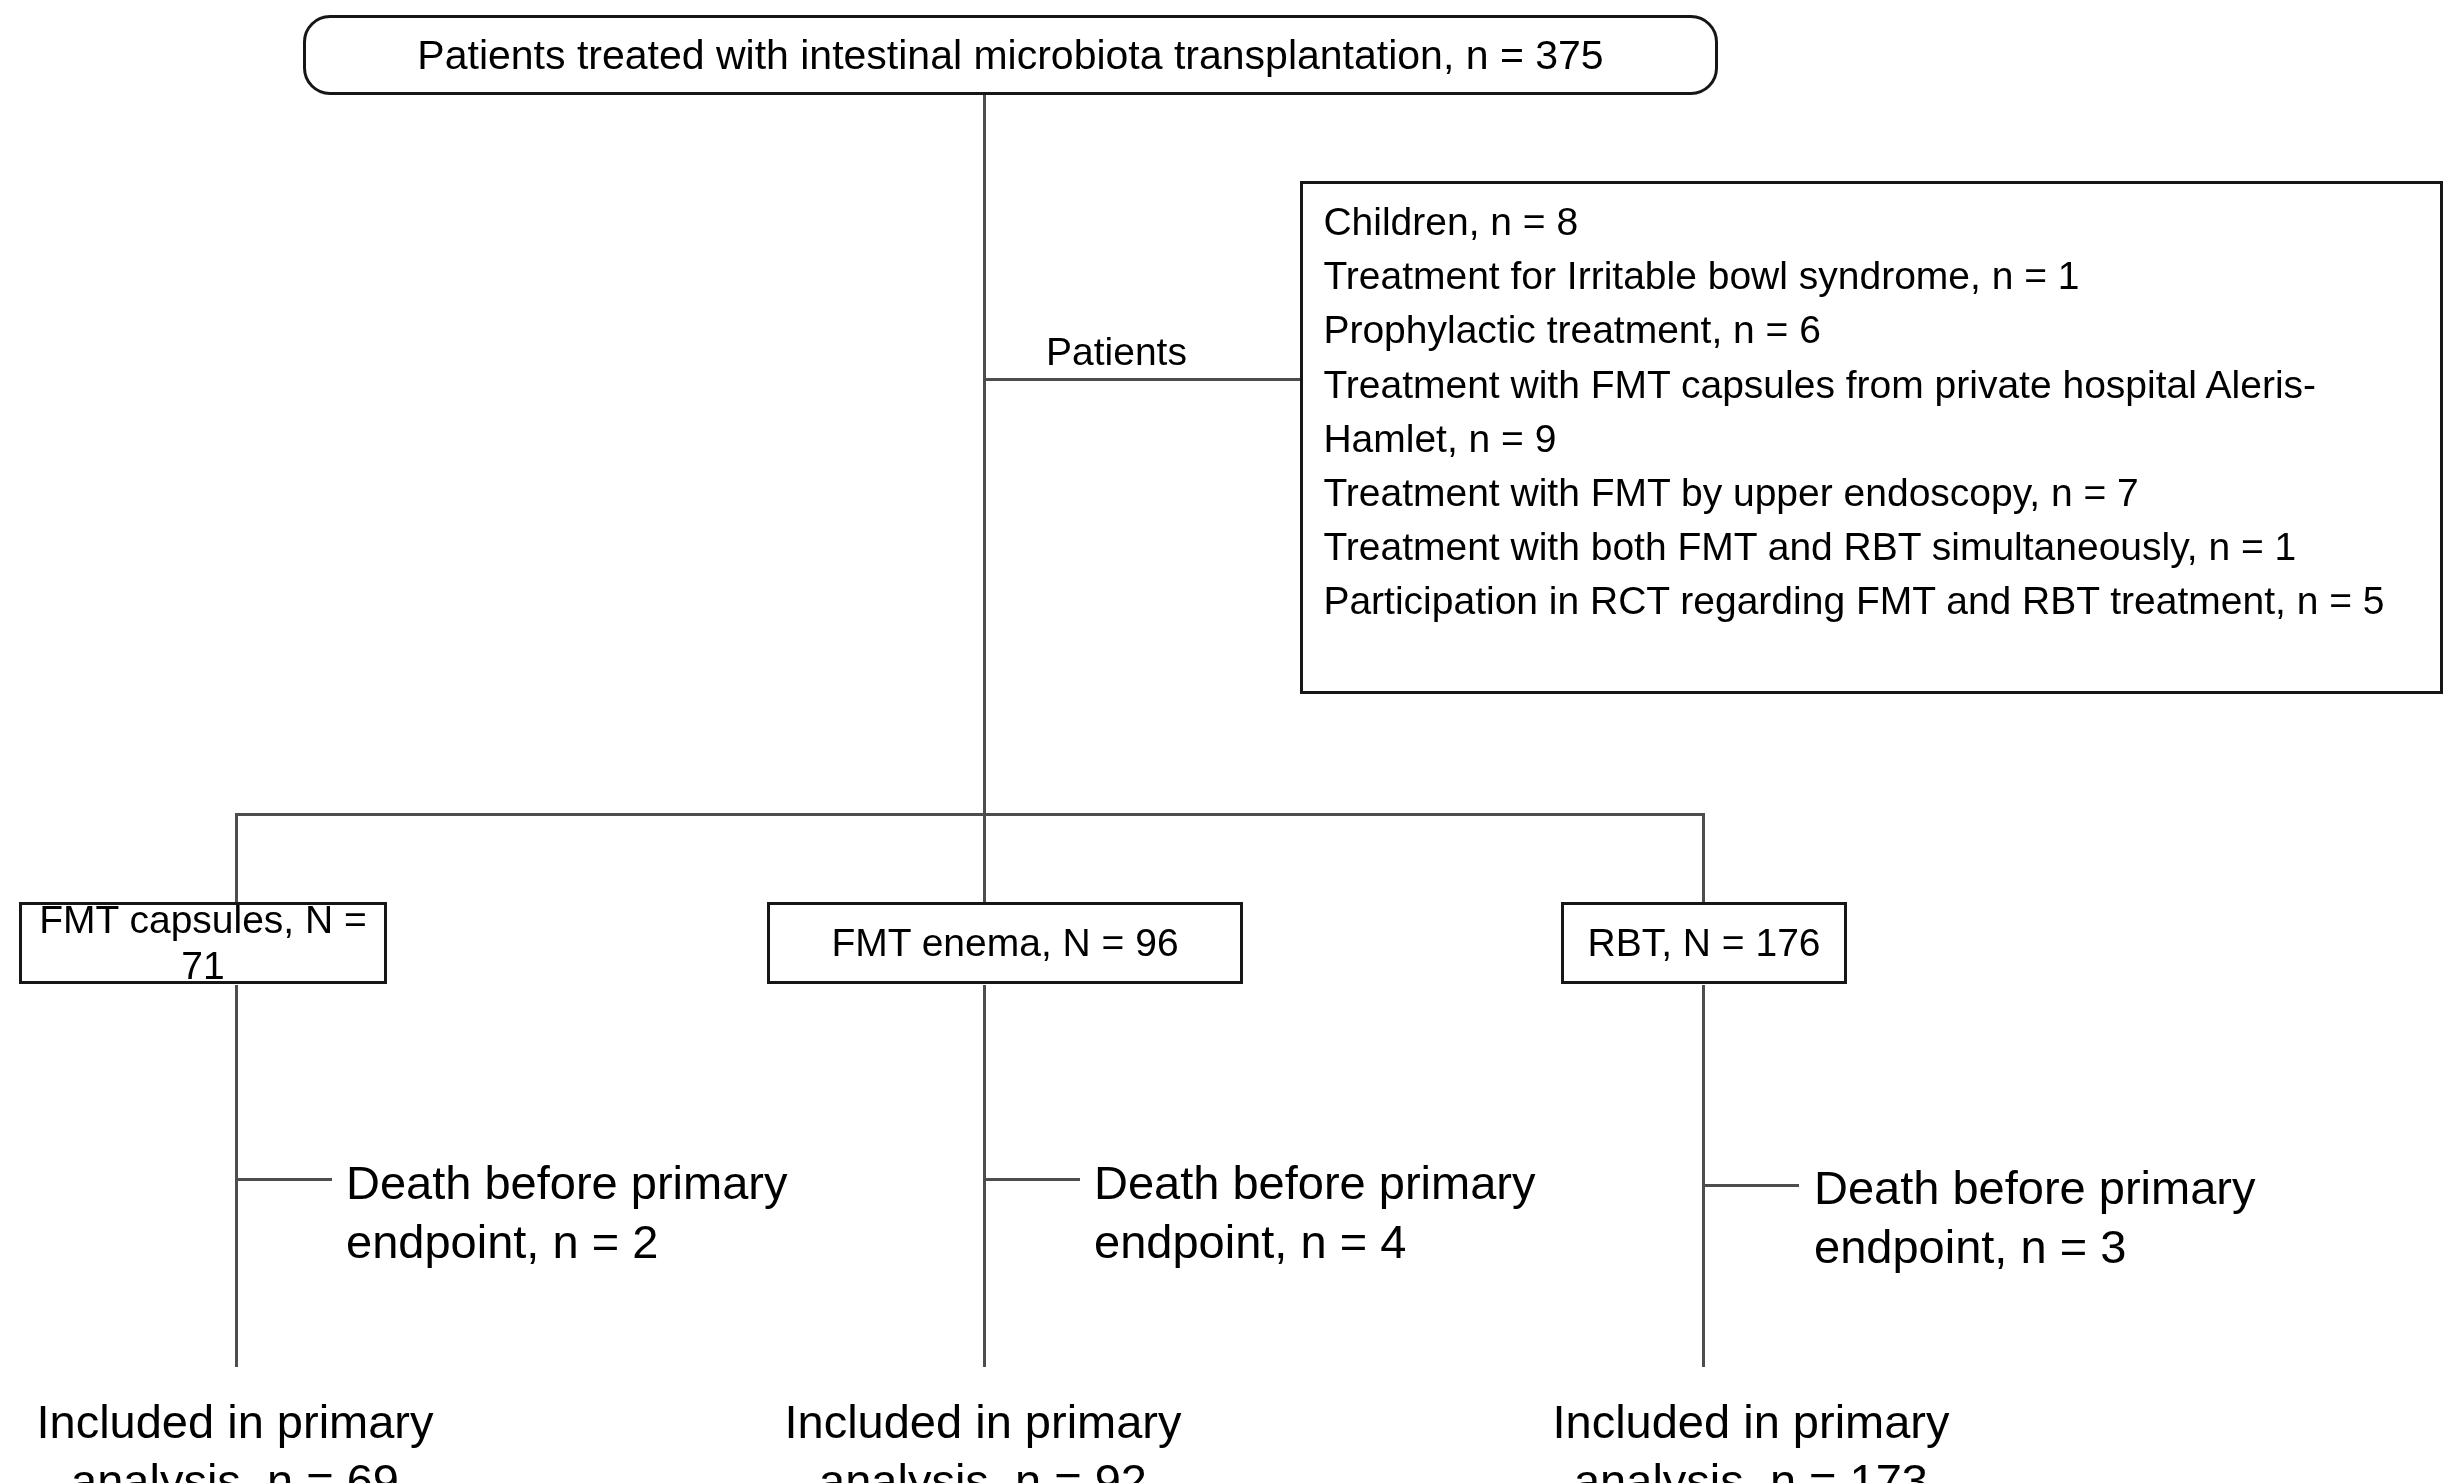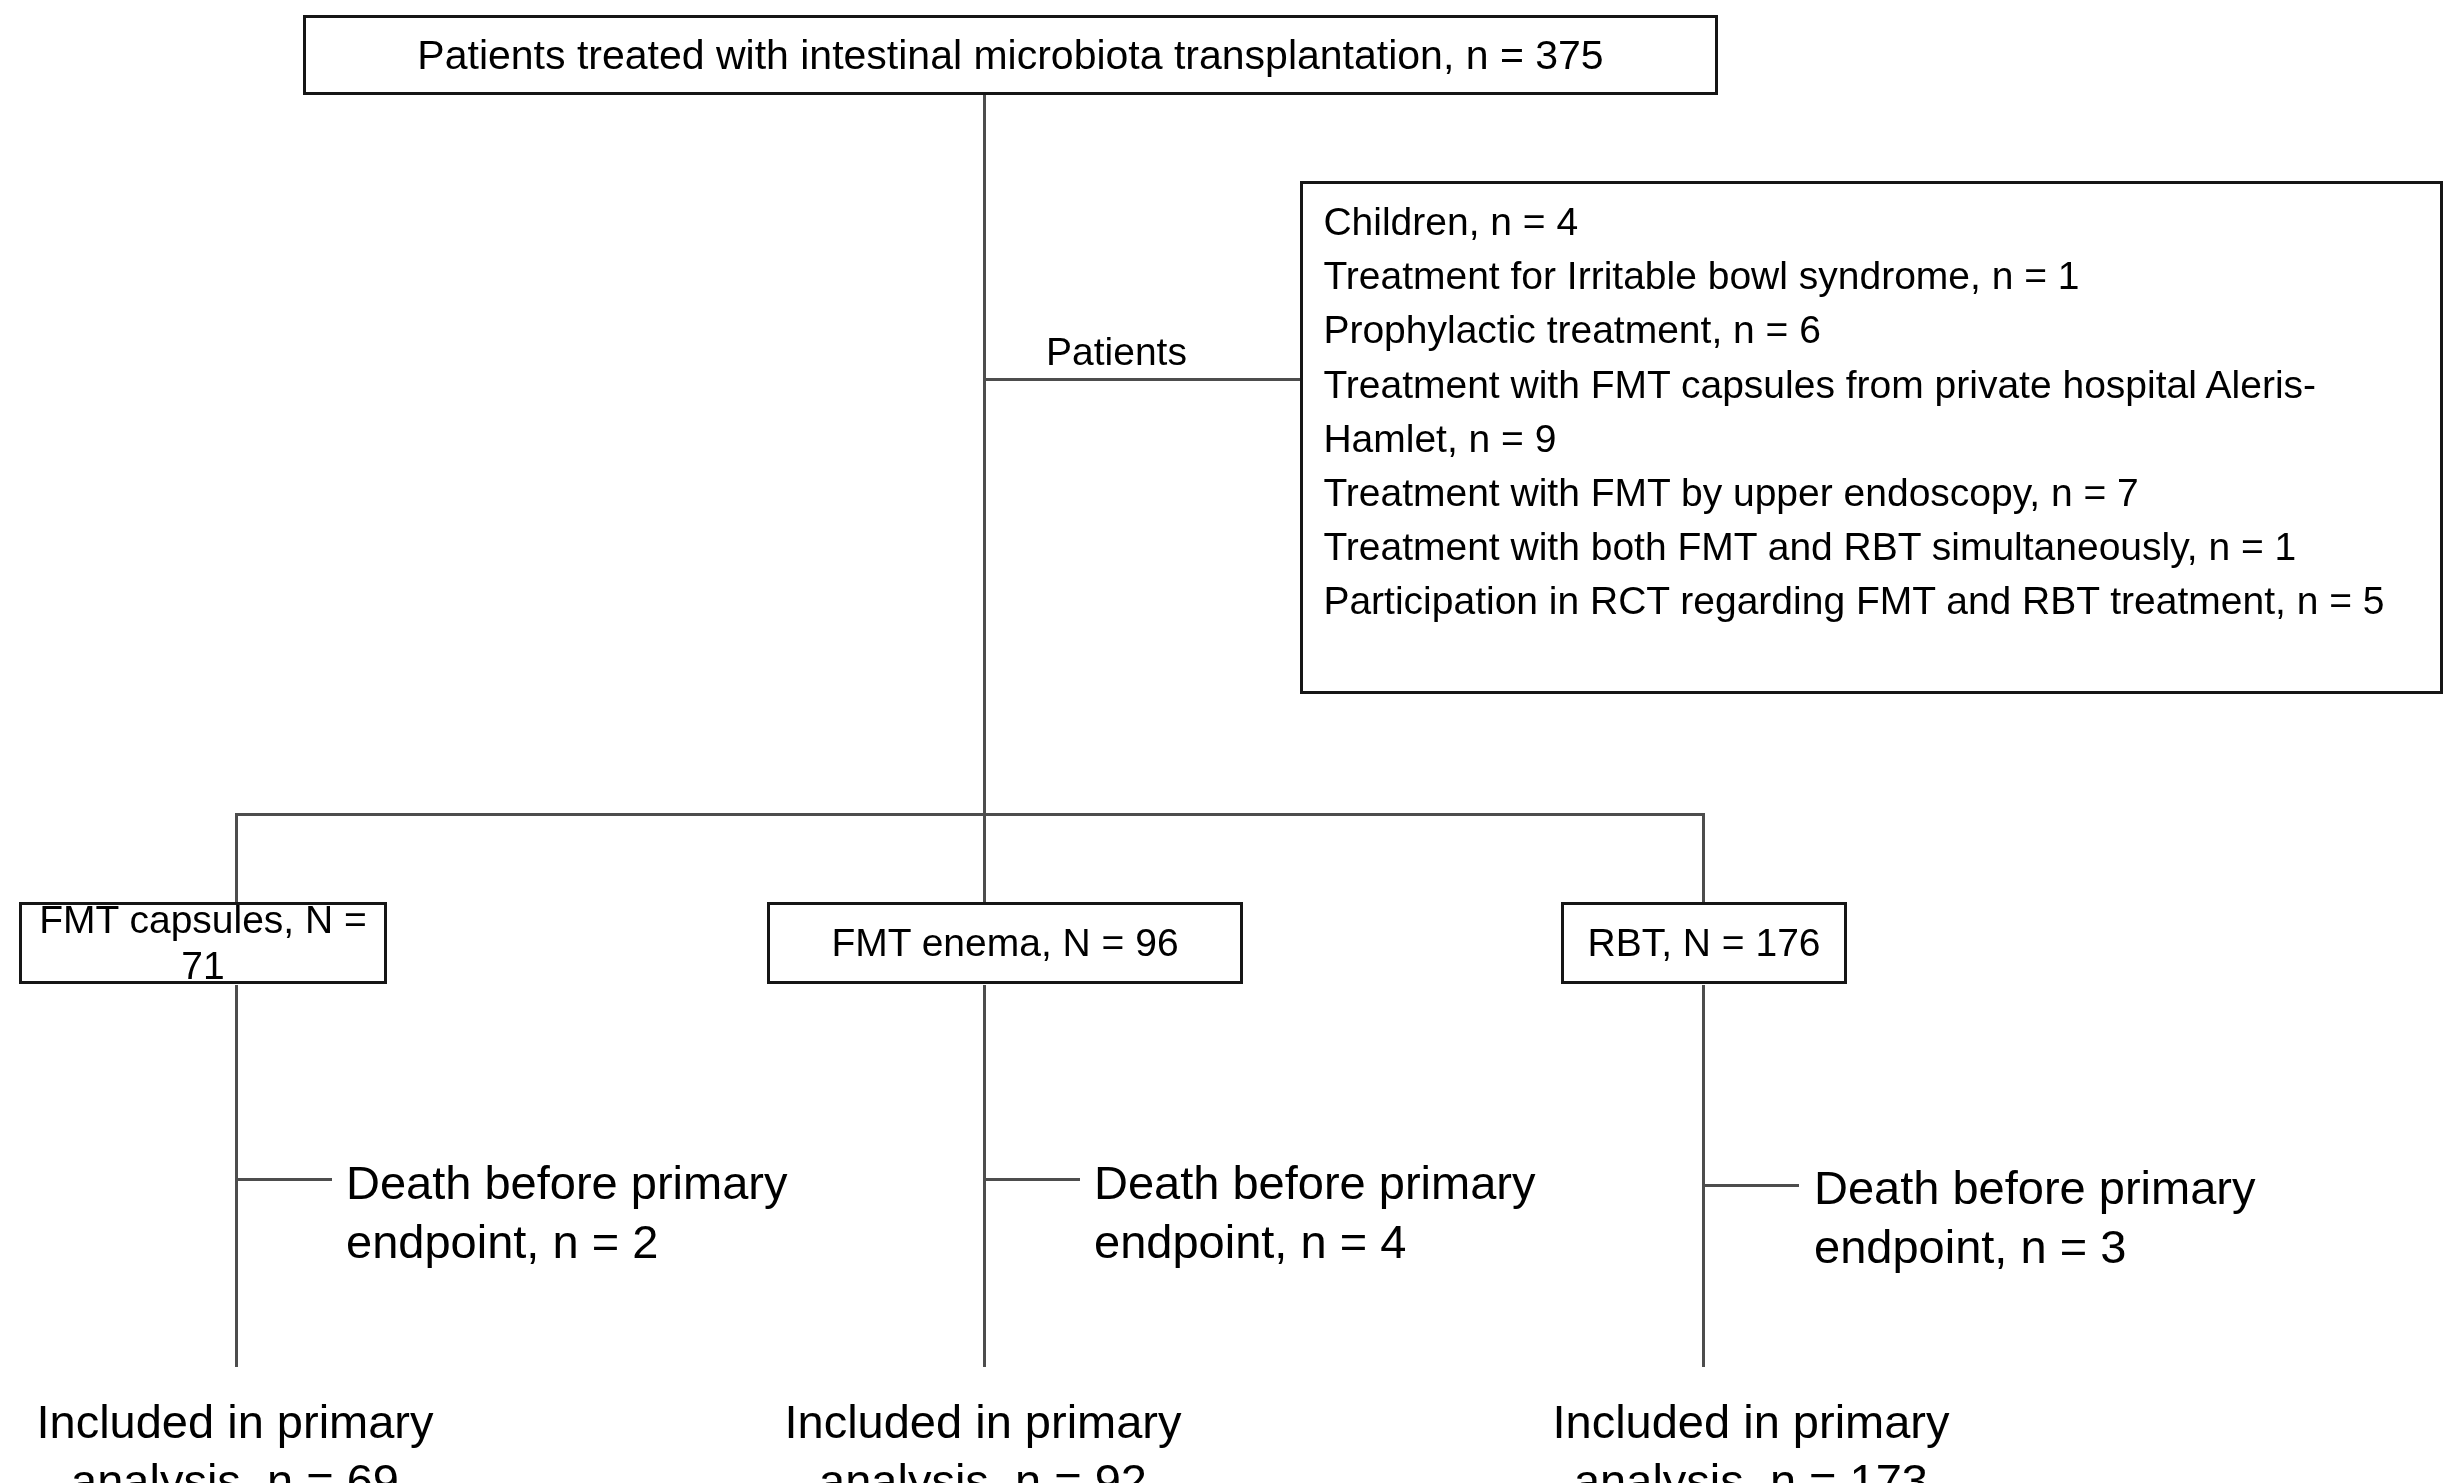--- a/index.html
+++ b/index.html
@@ -34,20 +34,21 @@
     display: block;
     padding: 0 9.5px;
   }
 
   #box-top {
     left: 303px;
     top: 15px;
     width: 1415px;
     height: 80px;
     font-size: 41px;
+    border-radius: 27px;
   }
 
   #box-excluded {
     left: 1300px;
     top: 181px;
     width: 1143px;
     height: 513px;
     align-items: flex-start;
     justify-content: flex-start;
     text-align: left;
@@ -117,21 +118,21 @@
     <span class="node-text">Patients treated with intestinal microbiota transplantation, n = 375</span>
   </div>
 
   <div class="vline" style="left:983px; top:95px; height:720px;"></div>
 
   <div class="excluded-caption">Patients</div>
   <div class="hline" style="left:983px; top:378px; width:319px;"></div>
 
   <div class="node-box" id="box-excluded">
     <ul id="excluded-list">
-      <li>Children, n = 4</li>
+      <li>Children, n = 8</li>
       <li>Treatment for Irritable bowl syndrome, n = 1</li>
       <li>Prophylactic treatment, n = 6</li>
       <li>Treatment with FMT capsules from private hospital Aleris-Hamlet, n = 9</li>
       <li>Treatment with FMT by upper endoscopy, n = 7</li>
       <li>Treatment with both FMT and RBT simultaneously, n = 1</li>
       <li>Participation in RCT regarding FMT and RBT treatment, n = 5</li>
     </ul>
   </div>
 
   <div class="hline" style="left:235px; top:813px; width:1470px;"></div>

